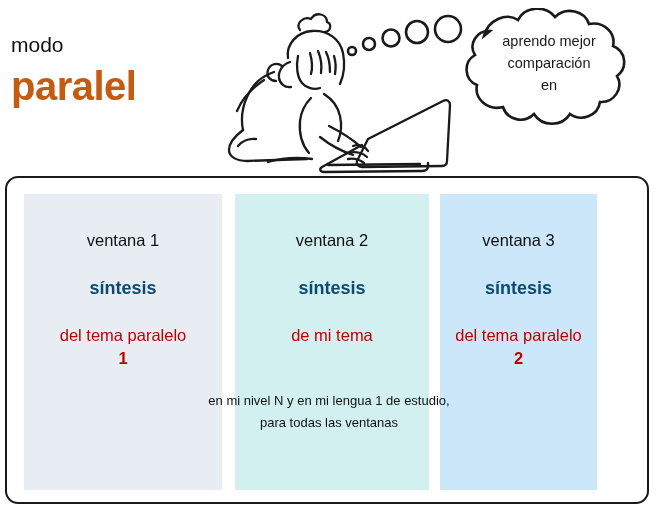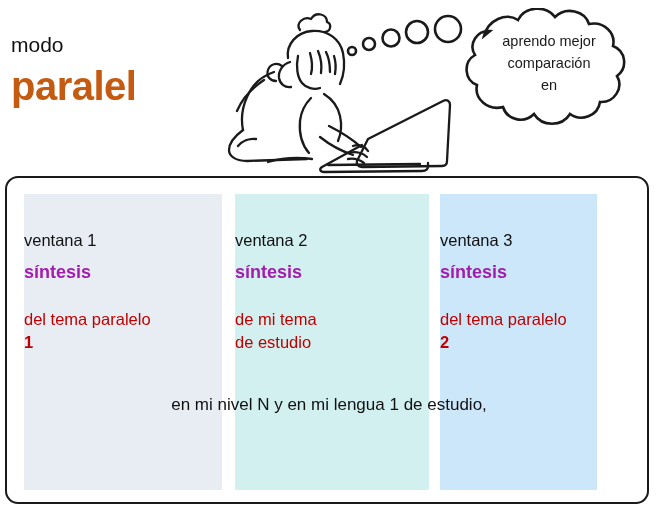--- a/index.html
+++ b/index.html
@@ -84,51 +84,52 @@
     height: 296px;
     box-sizing: border-box;
   }
   .col-1 { left: 17px;  width: 198px; background: #E8EDF4; }
   .col-2 { left: 228px; width: 194px; background: #D3F0F1; }
   .col-3 { left: 433px; width: 157px; background: #CCE7FA; }
 
   .col-inner {
     position: relative;
     width: 100%;
+    text-align: center;
     padding-top: 38px;
     box-sizing: border-box;
   }
   .ventana-label {
     font-size: 16.5px;
     color: #111111;
     line-height: 1;
   }
   .sintesis-label {
-    margin-top: 14px;
+    margin-top: 30px;
     font-size: 18px;
     font-weight: bold;
-    color: #a21caf;
+    color: #0c4a6e;
     line-height: 1;
   }
   .detail-block {
     margin-top: 27px;
     font-size: 16.5px;
     color: #C00000;
     line-height: 1.42;
   }
   .detail-line { display: block; }
   .detail-line.emph { font-weight: bold; }
 
   
   #box-footer {
     position: absolute;
     left: 0; top: 212px;
     width: 644px;
     text-align: center;
-    font-size: 17px;
+    font-size: 13px;
     color: #111111;
     line-height: 1.72;
     pointer-events: none;
   }
   #box-footer .footer-line { display: block; }
 </style>
 </head>
 <body>
 
 <div id="header-area">
@@ -224,34 +225,34 @@
         </div>
       </div>
     </div>
 
     <div class="column col-2">
       <div class="col-inner">
         <div class="ventana-label">ventana 2</div>
         <div class="sintesis-label">síntesis</div>
         <div class="detail-block">
           <span class="detail-line">de mi tema</span>
-          <span class="detail-line">de estudio</span>
         </div>
       </div>
     </div>
 
     <div class="column col-3">
       <div class="col-inner">
         <div class="ventana-label">ventana 3</div>
         <div class="sintesis-label">síntesis</div>
         <div class="detail-block">
           <span class="detail-line">del tema paralelo</span>
           <span class="detail-line emph">2</span>
         </div>
       </div>
     </div>
 
   </div>
 
   <div id="box-footer">
     <span class="footer-line">en mi nivel N  y en mi lengua 1 de estudio,</span>
+    <span class="footer-line">para todas las ventanas</span>
   </div>
 </div>
 
 </body></html>

